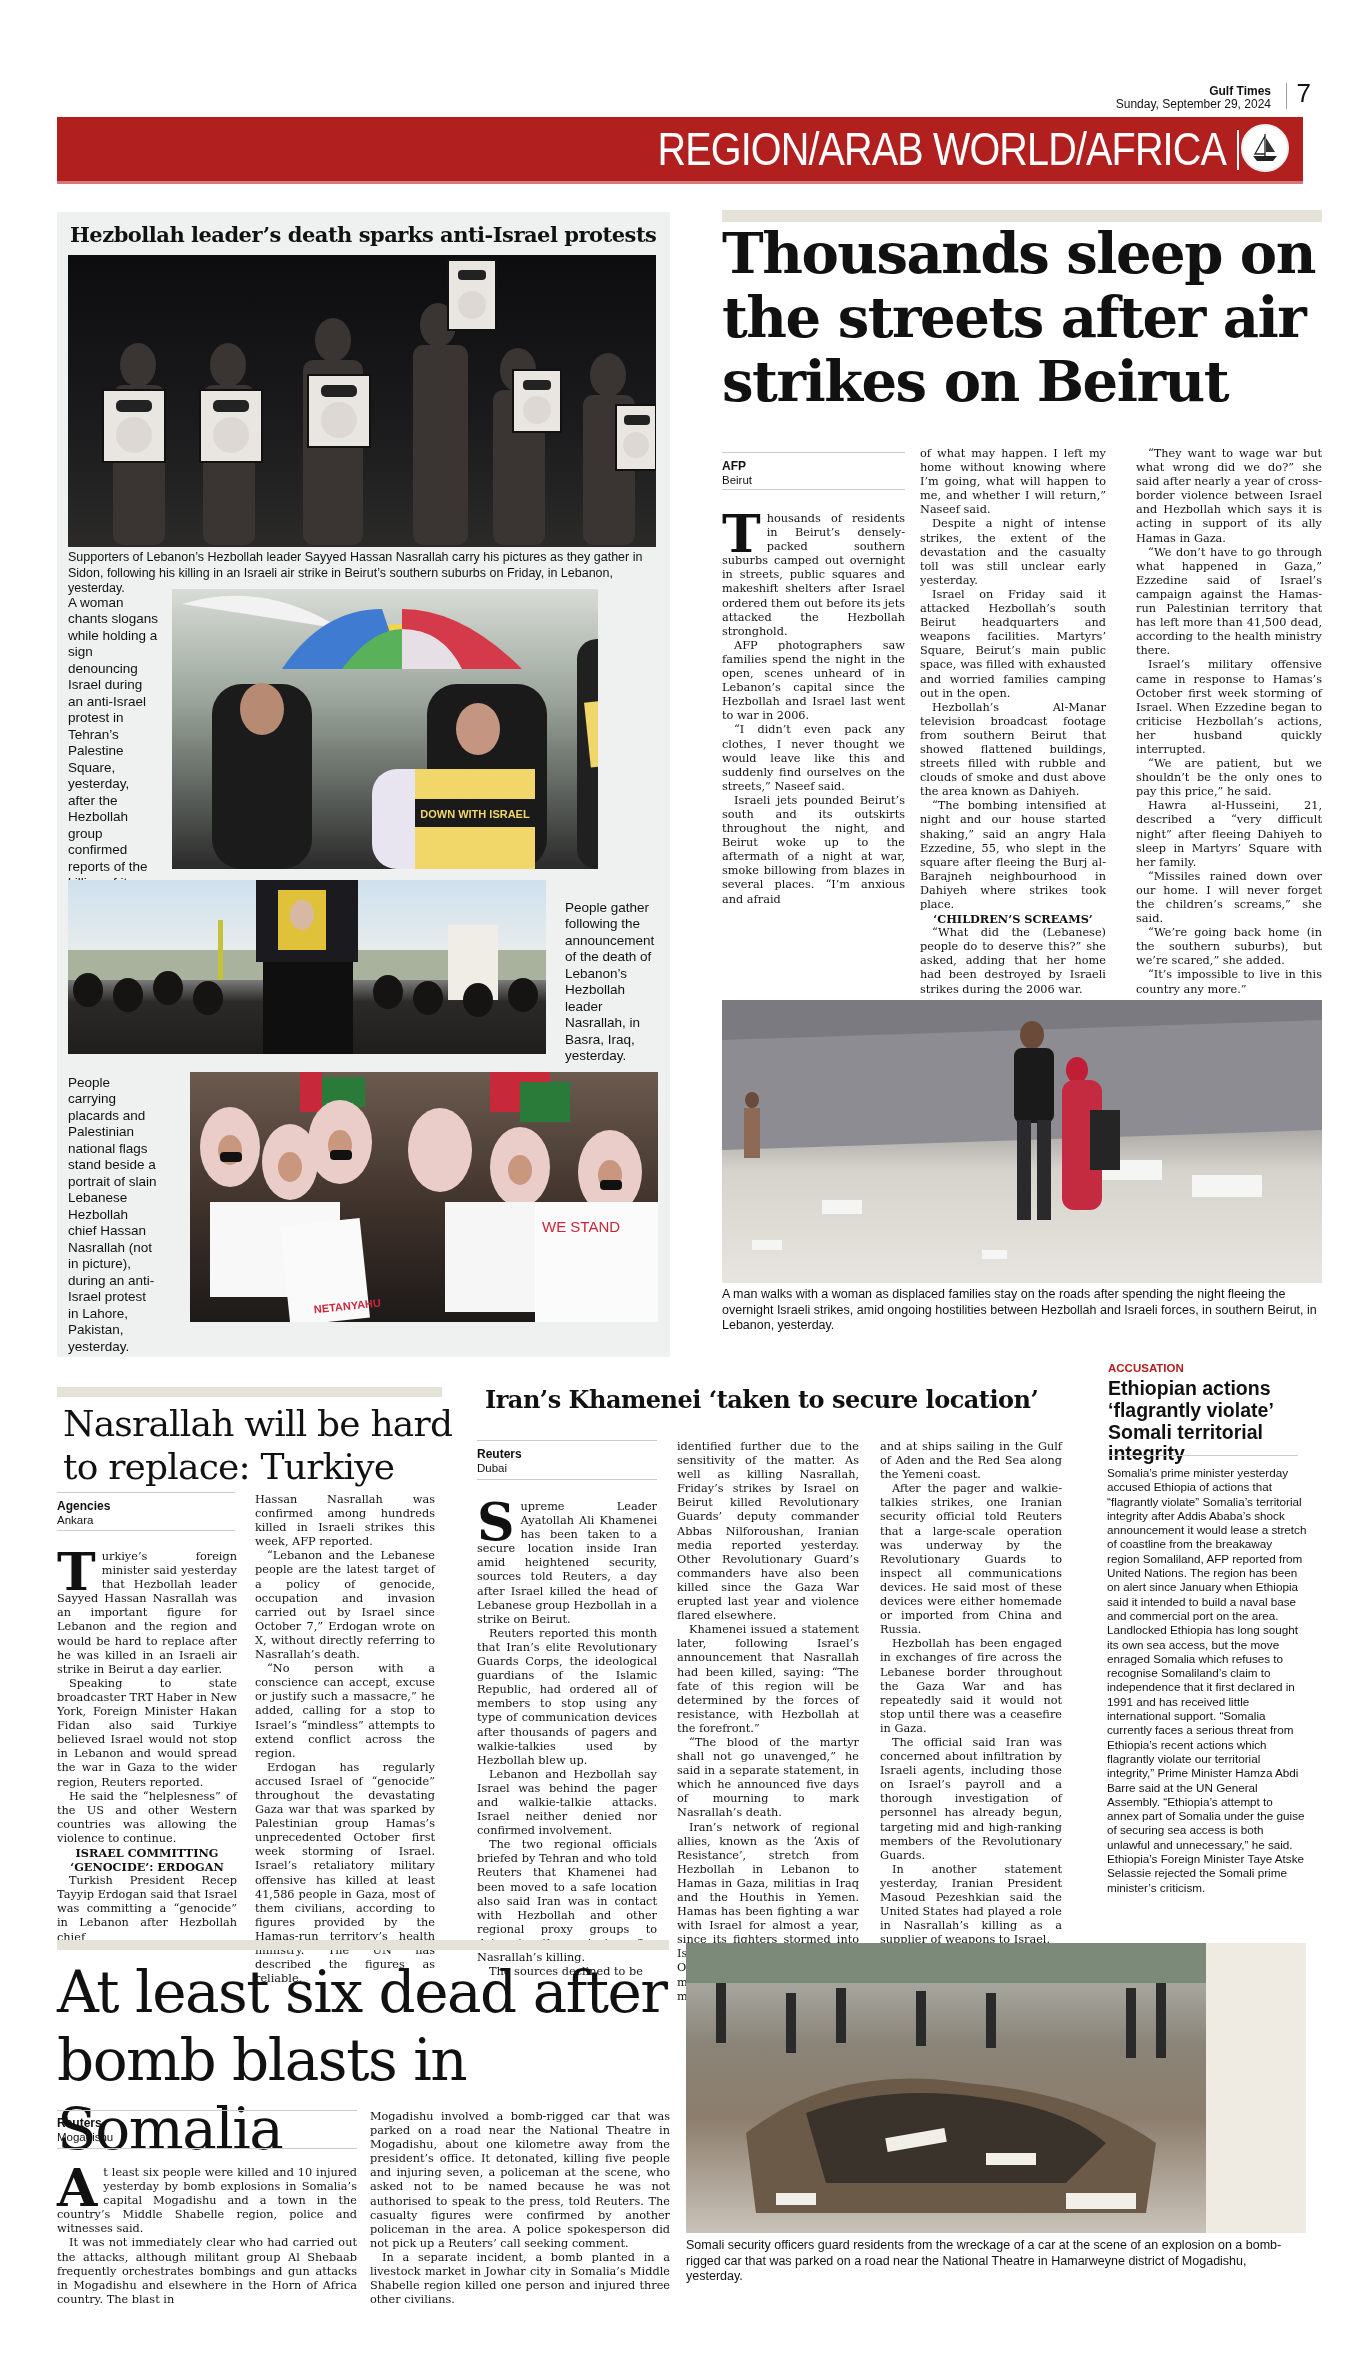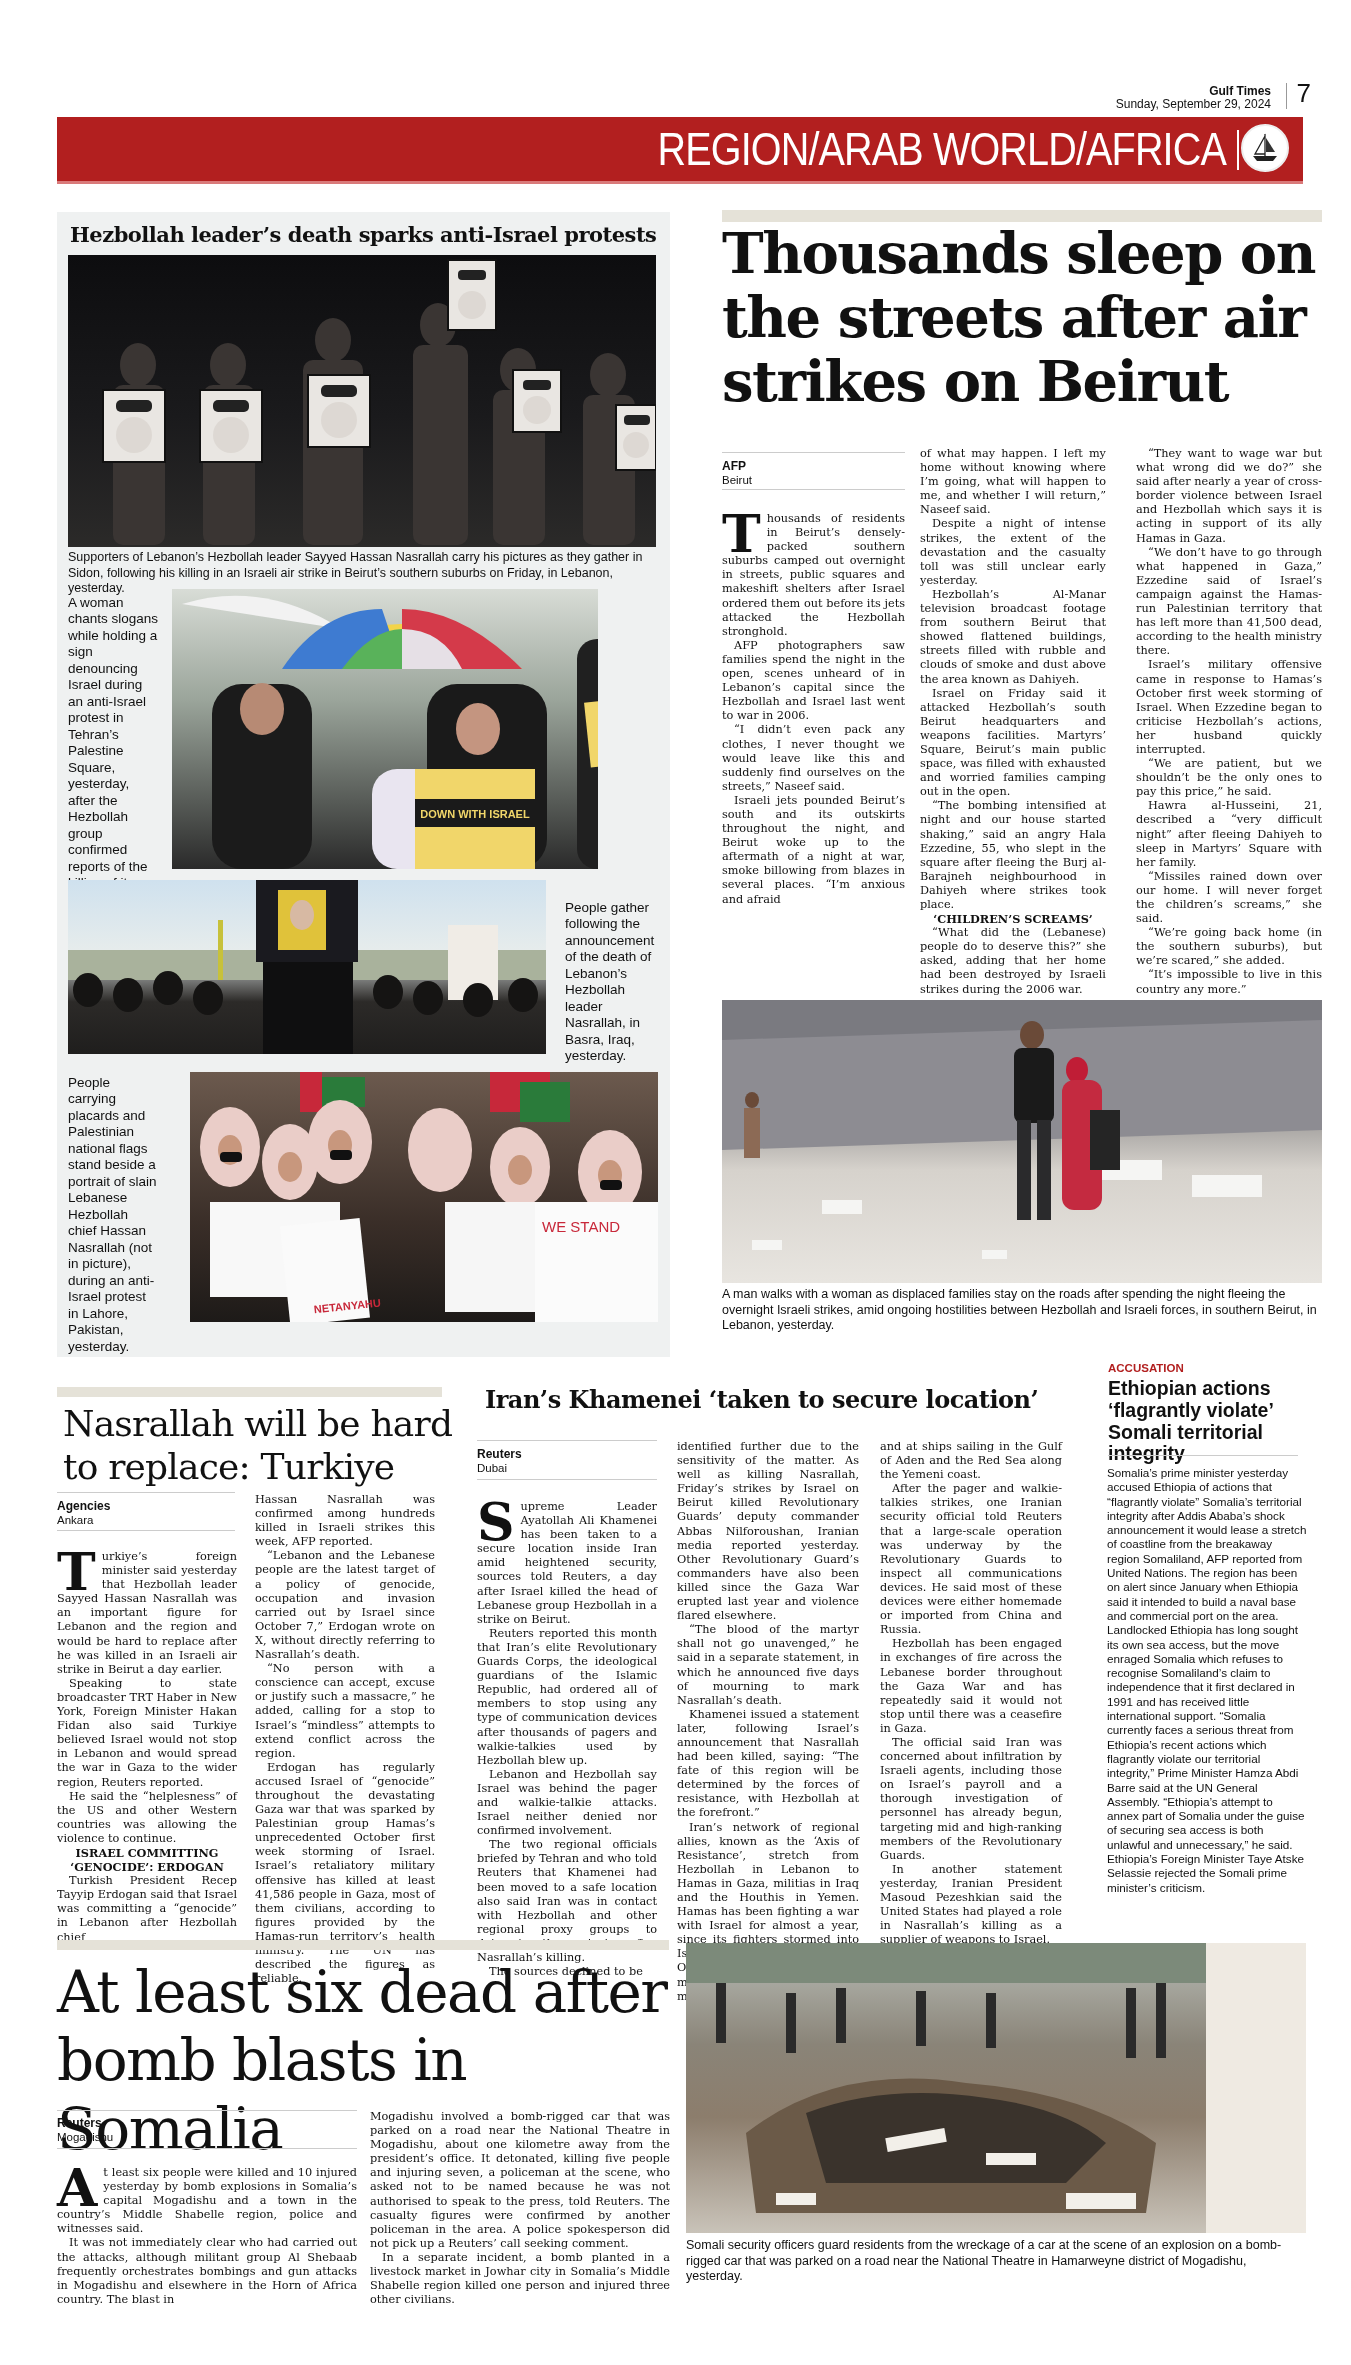--- a/index.html
+++ b/index.html
@@ -208,22 +208,22 @@
 
 <div class="abs body-col" style="left:722px; top:512px; width:183px;">
   <p class="first"><span class="dropcap">T</span><span>housands of residents in Beirut’s densely-packed southern suburbs camped out overnight in streets, public squares and makeshift shelters after Israel ordered them out before its jets attacked the Hezbollah stronghold.</span></p>
   <p>AFP photographers saw families spend the night in the open, scenes unheard of in Lebanon’s capital since the Hezbollah and Israel last went to war in 2006.</p>
   <p>“I didn’t even pack any clothes, I never thought we would leave like this and suddenly find ourselves on the streets,” Naseef said.</p>
   <p>Israeli jets pounded Beirut’s south and its outskirts throughout the night, and Beirut woke up to the aftermath of a night at war, smoke billowing from blazes in several places. “I’m anxious and afraid</p>
 </div>
 <div class="abs body-col" style="left:920px; top:447px; width:186px;">
   <p class="first">of what may happen. I left my home without knowing where I’m going, what will happen to me, and whether I will return,” Naseef said.</p>
   <p>Despite a night of intense strikes, the extent of the devastation and the casualty toll was still unclear early yesterday.</p>
+  <p>Israel on Friday said it attacked Hezbollah’s south Beirut headquarters and weapons facilities. Martyrs’ Square, Beirut’s main public space, was filled with exhausted and worried families camping out in the open.</p>
   <p>Hezbollah’s Al-Manar television broadcast footage from southern Beirut that showed flattened buildings, streets filled with rubble and clouds of smoke and dust above the area known as Dahiyeh.</p>
-  <p>Israel on Friday said it attacked Hezbollah’s south Beirut headquarters and weapons facilities. Martyrs’ Square, Beirut’s main public space, was filled with exhausted and worried families camping out in the open.</p>
   <p>“The bombing intensified at night and our house started shaking,” said an angry Hala Ezzedine, 55, who slept in the square after fleeing the Burj al-Barajneh neighbourhood in Dahiyeh where strikes took place.</p>
   <p class="subhead">‘CHILDREN’S SCREAMS’</p>
   <p>“What did the (Lebanese) people do to deserve this?” she asked, adding that her home had been destroyed by Israeli strikes during the 2006 war.</p>
 </div>
 <div class="abs body-col" style="left:1136px; top:447px; width:186px;">
   <p>“They want to wage war but what wrong did we do?” she said after nearly a year of cross-border violence between Israel and Hezbollah which says it is acting in support of its ally Hamas in Gaza.</p>
   <p>“We don’t have to go through what happened in Gaza,” Ezzedine said of Israel’s campaign against the Hamas-run Palestinian territory that has left more than 41,500 dead, according to the health ministry there.</p>
   <p>Israel’s military offensive came in response to Hamas’s October first week storming of Israel. When Ezzedine began to criticise Hezbollah’s actions, her husband quickly interrupted.</p>
   <p>“We are patient, but we shouldn’t be the only ones to pay this price,” he said.</p>
   <p>Hawra al-Husseini, 21, described a “very difficult night” after fleeing Dahiyeh to sleep in Martyrs’ Square with her family.</p>
@@ -291,22 +291,22 @@
 
 <div class="abs body-col" style="left:477px; top:1500px; width:180px;">
   <p class="first"><span class="dropcap">S</span><span>upreme Leader Ayatollah Ali Khamenei has been taken to a secure location inside Iran amid heightened security, sources told Reuters, a day after Israel killed the head of Lebanese group Hezbollah in a strike on Beirut.</span></p>
   <p>Reuters reported this month that Iran’s elite Revolutionary Guards Corps, the ideological guardians of the Islamic Republic, had ordered all of members to stop using any type of communication devices after thousands of pagers and walkie-talkies used by Hezbollah blew up.</p>
   <p>Lebanon and Hezbollah say Israel was behind the pager and walkie-talkie attacks. Israel neither denied nor confirmed involvement.</p>
   <p>The two regional officials briefed by Tehran and who told Reuters that Khamenei had been moved to a safe location also said Iran was in contact with Hezbollah and other regional proxy groups to determine the next step after Nasrallah’s killing.</p>
   <p>The sources declined to be</p>
 </div>
 <div class="abs body-col" style="left:677px; top:1440px; width:182px;">
   <p class="first">identified further due to the sensitivity of the matter. As well as killing Nasrallah, Friday’s strikes by Israel on Beirut killed Revolutionary Guards’ deputy commander Abbas Nilforoushan, Iranian media reported yesterday. Other Revolutionary Guard’s commanders have also been killed since the Gaza War erupted last year and violence flared elsewhere.</p>
+  <p>Khamenei issued a statement later, following Israel’s announcement that Nasrallah had been killed, saying: “The fate of this region will be determined by the forces of resistance, with Hezbollah at the forefront.”</p>
   <p>“The blood of the martyr shall not go unavenged,” he said in a separate statement, in which he announced five days of mourning to mark Nasrallah’s death.</p>
-  <p>Khamenei issued a statement later, following Israel’s announcement that Nasrallah had been killed, saying: “The fate of this region will be determined by the forces of resistance, with Hezbollah at the forefront.”</p>
   <p>Iran’s network of regional allies, known as the ‘Axis of Resistance’, stretch from Hezbollah in Lebanon to Hamas in Gaza, militias in Iraq and the Houthis in Yemen. Hamas has been fighting a war with Israel for almost a year, since its fighters stormed into Israel in the first week of October. The Houthis, meanwhile, have launched missiles at Israel</p>
 </div>
 <div class="abs body-col" style="left:880px; top:1440px; width:182px;">
   <p class="first">and at ships sailing in the Gulf of Aden and the Red Sea along the Yemeni coast.</p>
   <p>After the pager and walkie-talkies strikes, one Iranian security official told Reuters that a large-scale operation was underway by the Revolutionary Guards to inspect all communications devices. He said most of these devices were either homemade or imported from China and Russia.</p>
   <p>Hezbollah has been engaged in exchanges of fire across the Lebanese border throughout the Gaza War and has repeatedly said it would not stop until there was a ceasefire in Gaza.</p>
   <p>The official said Iran was concerned about infiltration by Israeli agents, including those on Israel’s payroll and a thorough investigation of personnel has already begun, targeting mid and high-ranking members of the Revolutionary Guards.</p>
   <p>In another statement yesterday, Iranian President Masoud Pezeshkian said the United States had played a role in Nasrallah’s killing as a supplier of weapons to Israel.</p>
   <p>“The Americans cannot deny their complicity with the Zionists,” he said in the statement carried by state media.</p>
 </div>

